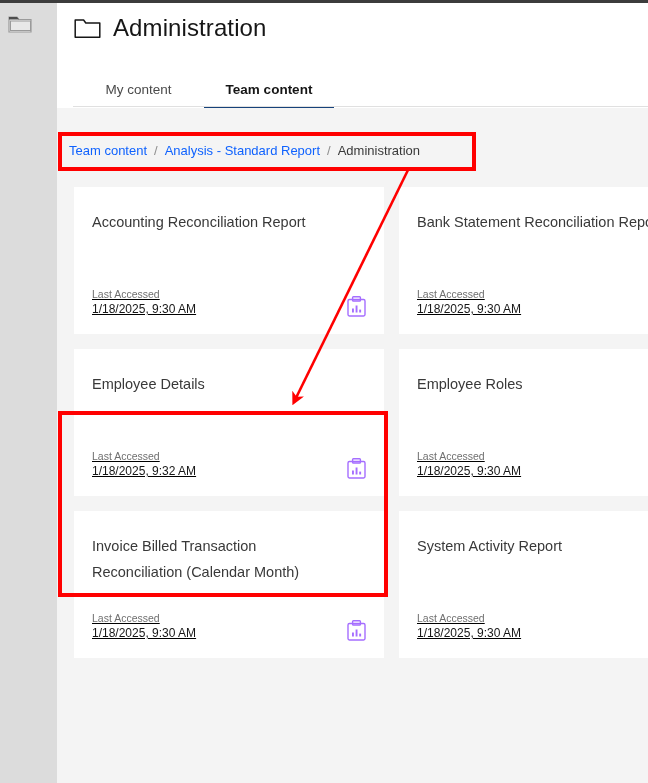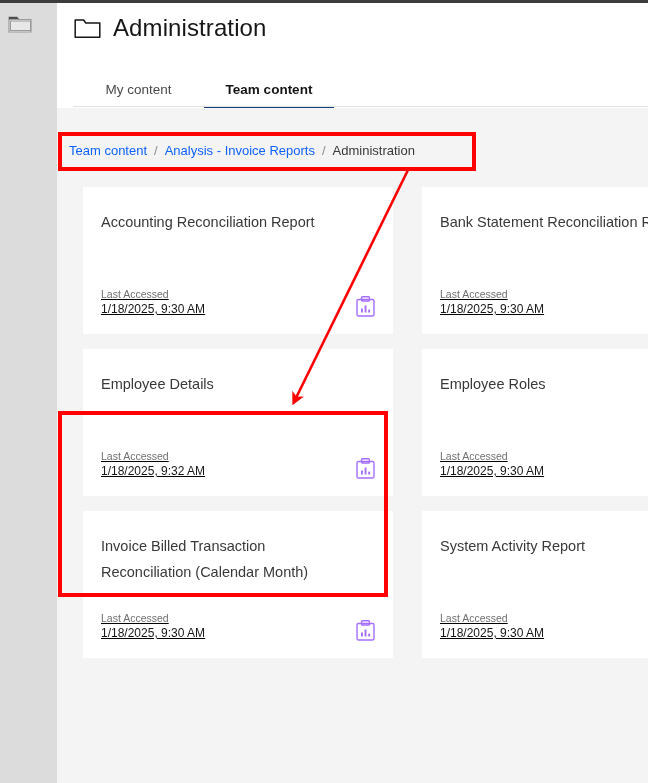--- a/index.html
+++ b/index.html
@@ -133,23 +133,23 @@
   .crumb-current { color: #393939; }
 
   
   .card-grid {
     position: absolute;
     top: 184px; left: 0;
     width: 591px;
   }
   .card-row {
     display: flex;
-    gap: 29px;
+    gap: 15px;
     margin-bottom: 15px;
-    padding-left: 26px;
+    padding-left: 17px;
   }
   .card {
     position: relative;
     width: 310px;
     height: 147px;
     background: #ffffff;
     flex: 0 0 auto;
     padding: 22px 18px 14px 18px;
     cursor: pointer;
   }
@@ -238,21 +238,21 @@
       <div class="tab t0">My content</div>
       <div class="tab t1 active">Team content</div>
     </div>
     <div class="tabs-rule"></div>
 
     <div class="content-bg"></div>
 
     <div class="breadcrumb">
       <span class="crumb-link">Team content</span>
       <span class="crumb-sep">/</span>
-      <span class="crumb-link">Analysis - Invoice Reports</span>
+      <span class="crumb-link">Analysis - Standard Report</span>
       <span class="crumb-sep">/</span>
       <span class="crumb-current">Administration</span>
     </div>
 
     <div class="card-grid">
 
       <div class="card-row">
         <div class="card">
           <div class="card-title">Accounting Reconciliation Report</div>
           <div class="card-footer">

